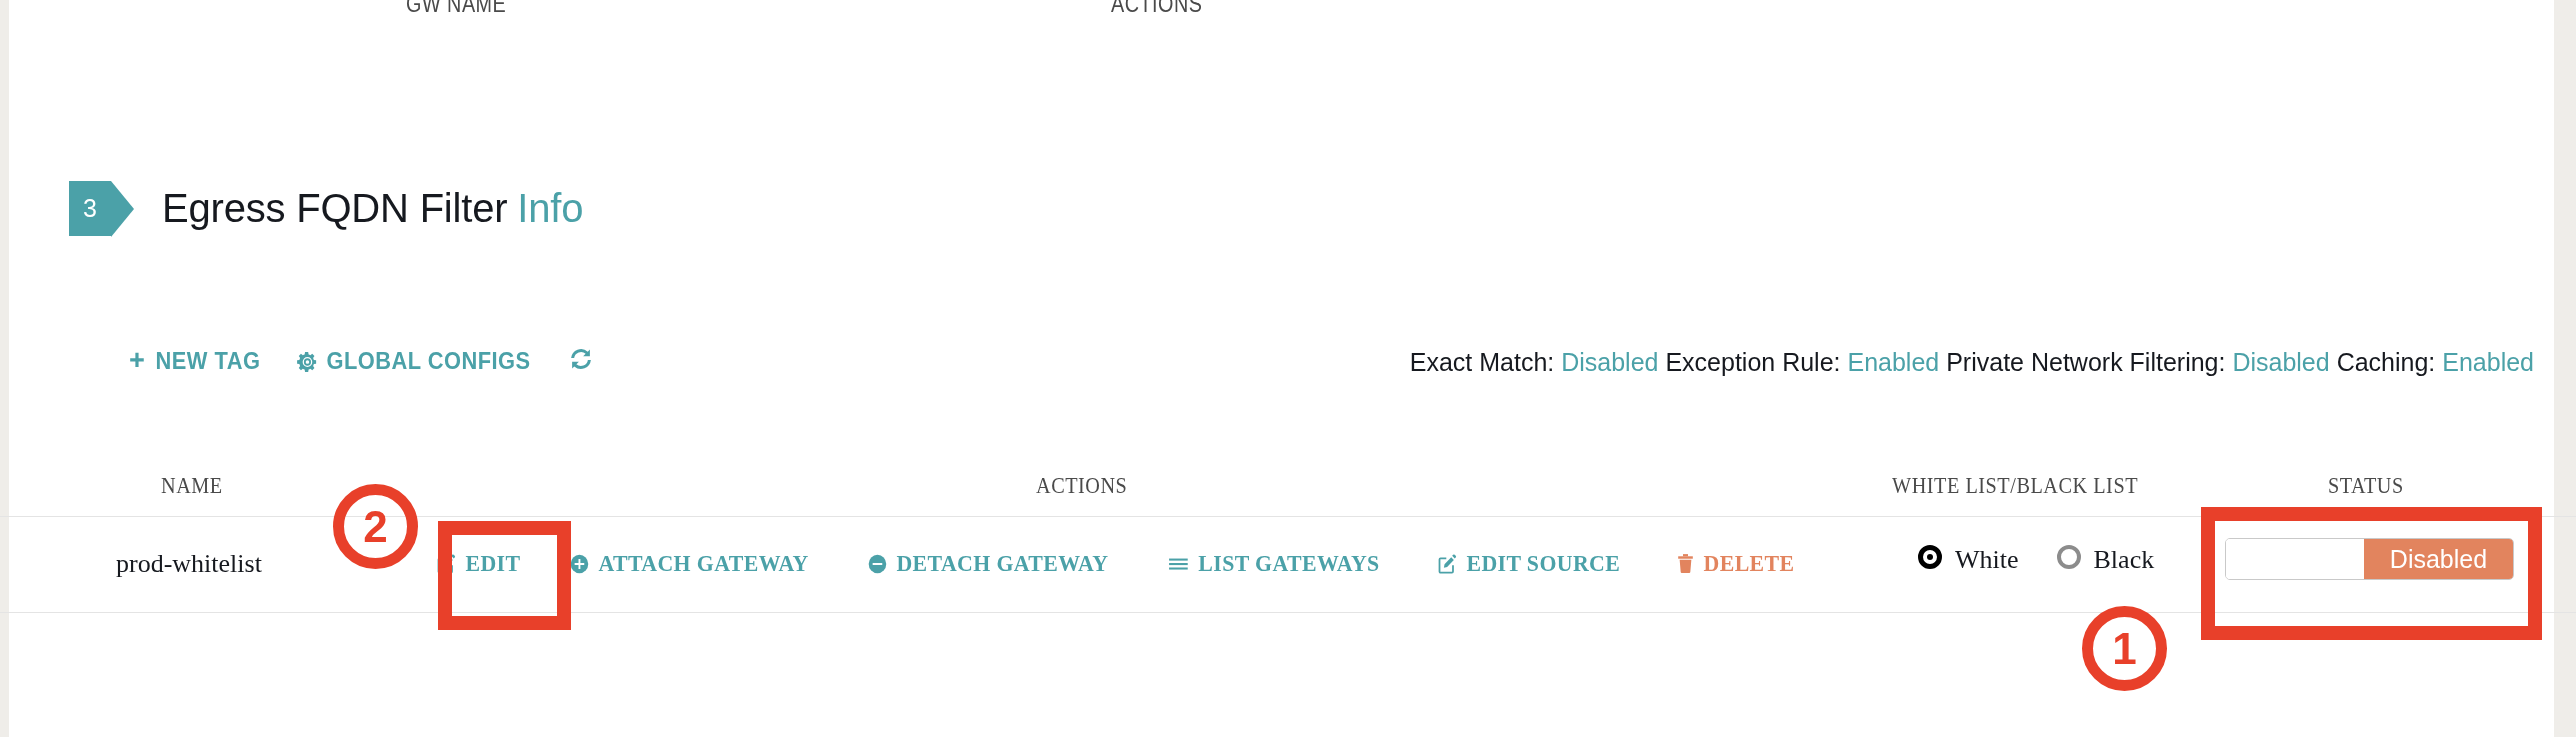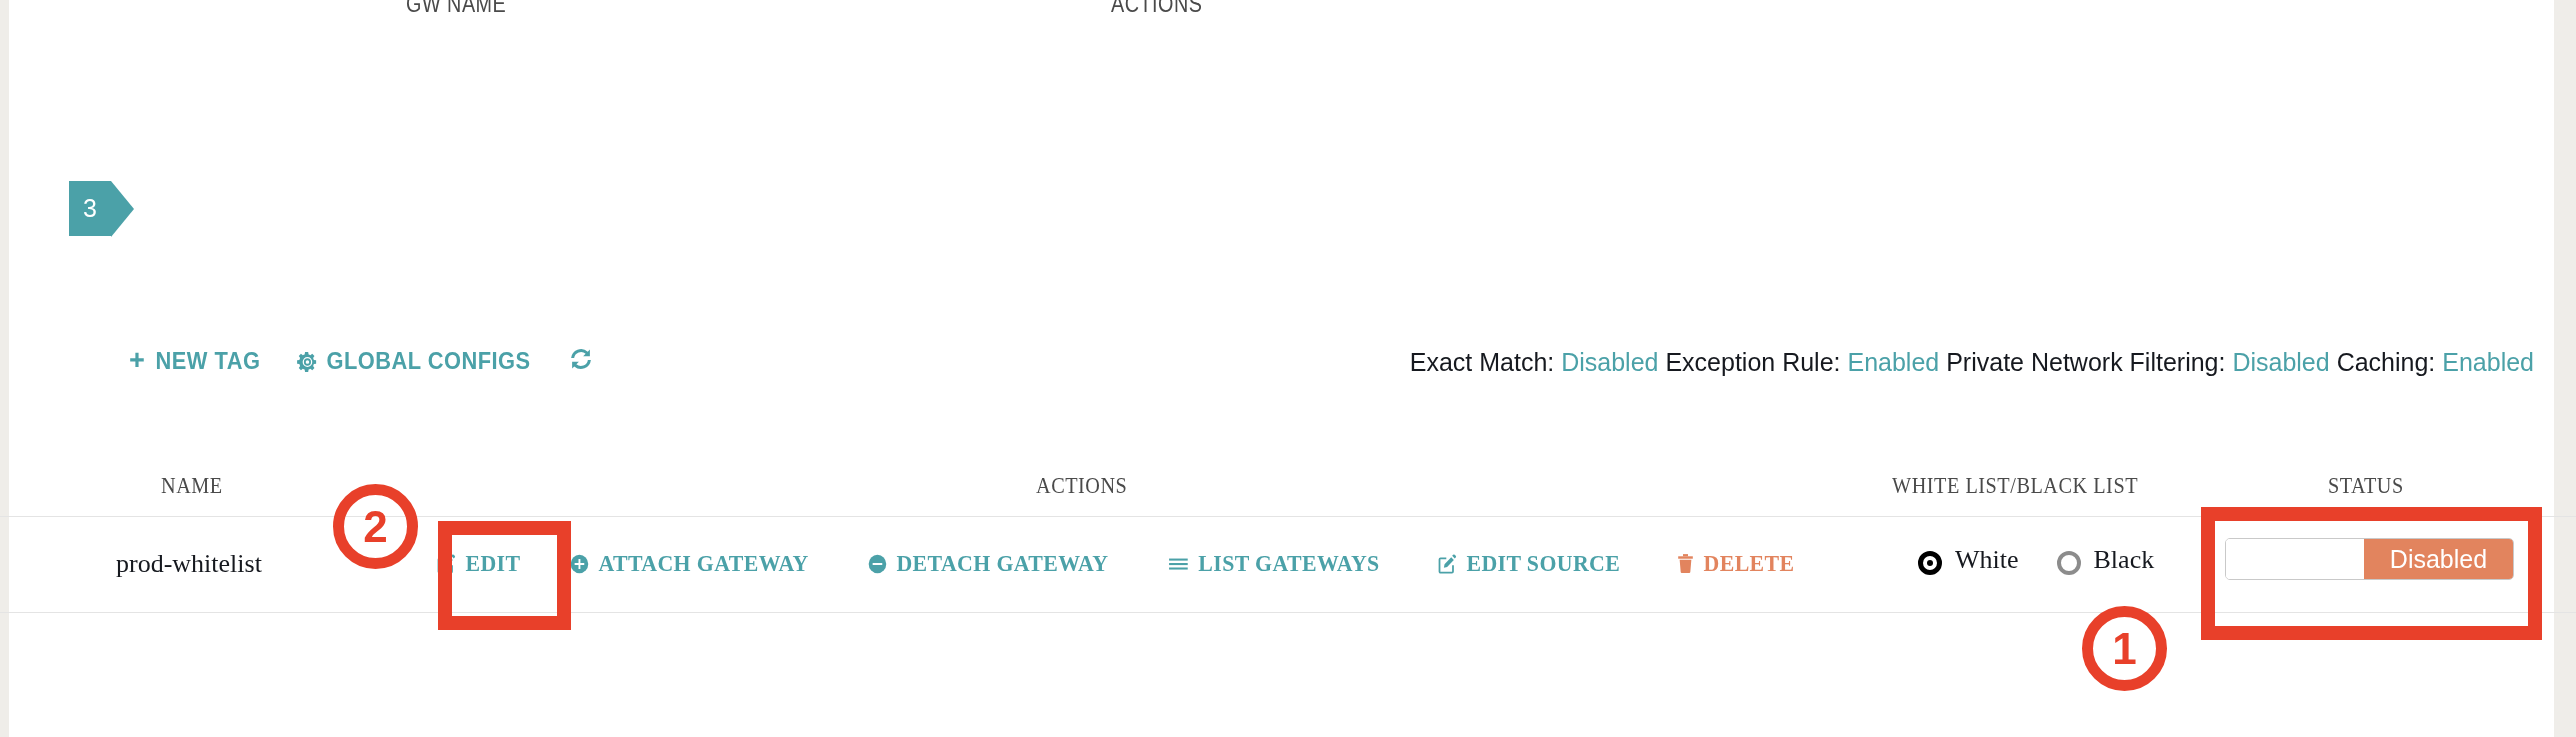--- a/index.html
+++ b/index.html
@@ -209,21 +209,21 @@
   
   .radio-group {
     position: absolute;
     left: 1918px; top: 28px;
     display: flex;
     align-items: center;
     gap: 38px;
   }
   .radio-item {
     display: flex;
-    align-items: flex-end;
+    align-items: flex-start;
     gap: 13px;
     cursor: pointer;
   }
   .radio-dot {
     width: 24px; height: 24px;
     border-radius: 50%;
     box-sizing: border-box;
     position: relative;
   }
   .radio-dot.on {
@@ -311,20 +311,23 @@
   <div class="gutter-left"></div>
   <div class="gutter-right"></div>
 
   <div class="top-header">
     <div class="th gw">GW NAME</div>
     <div class="th act">ACTIONS</div>
   </div>
 
   <div class="section-head">
     <div class="step-badge">3</div>
+    <div class="section-title">
+      <span>Egress FQDN Filter</span><span class="info-link">Info</span>
+    </div>
   </div>
 
   <div class="toolbar">
 
     <div class="tb-btn new-tag">
       <span>
         <svg class="icon-svg" width="21" height="21" viewBox="0 0 20 20">
             <path d="M8.4 1.6h3.2v5.2h5.2v3.2h-5.2v5.2H8.4v-5.2H3.2V6.8h5.2z" fill="#4ba1a8"></path>
           </svg>
       </span>

